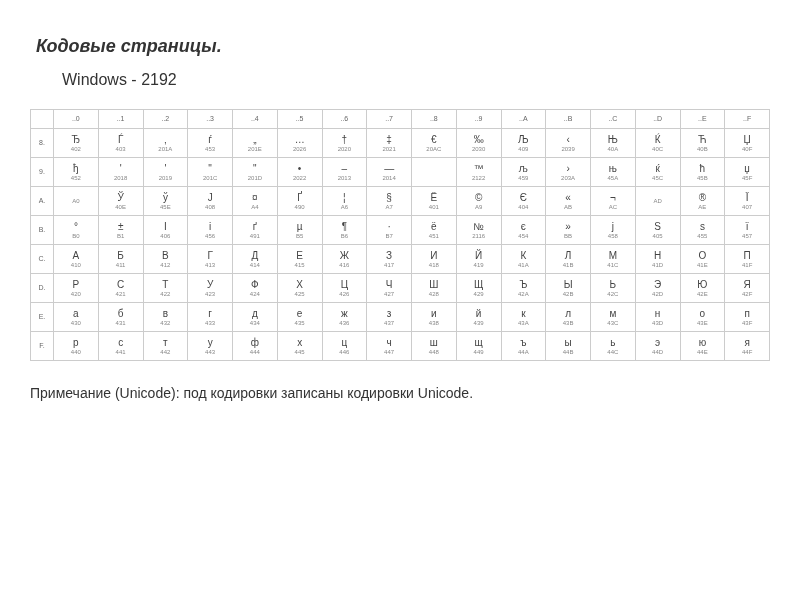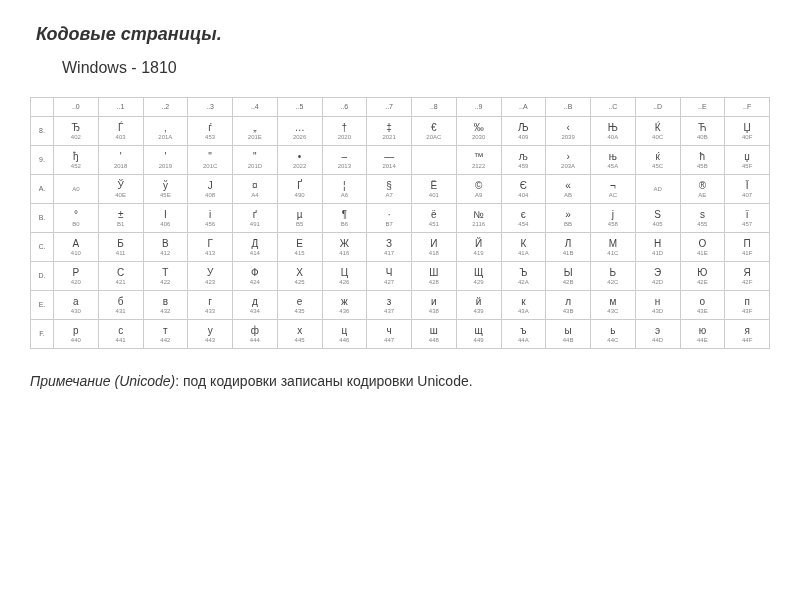--- a/index.html
+++ b/index.html
@@ -1,32 +1,32 @@
 <!DOCTYPE html>
 <html><head>
 <meta charset="utf-8">
 <style>
 body{margin:0;padding:0;font-family:Arial,sans-serif;background:#fff;color:#333;width:800px;height:600px}
 .wrap{padding:20px 30px}
-.title{font-style:italic;font-size:18px;margin:4px 0 14px 6px}
+.title{font-style:italic;font-size:18px;margin:16px 0 14px 6px}
 .subtitle{font-size:16px;margin:0 0 20px 32px}
 .note{font-size:14px;margin-top:24px}
-.note-em{font-style:italic}
+.note-em{}
 table{border-collapse:collapse;width:100%;font-size:7px;color:#666;table-layout:fixed}
 table td{border:1px solid #ccc;text-align:center;padding:2px 0;height:24px;vertical-align:middle;line-height:1.1}
 table td.rh{font-size:7px;width:22px}
 table tr.hdr td{height:14px}
 .ch{font-size:10px;color:#444;display:block}
 .cd{font-size:6px;color:#888;display:block;margin-top:1px}
 </style>
 </head>
 <body>
 <div class="wrap">
 <h1 class="title">Кодовые страницы.</h1>
-<div class="subtitle">Windows - 1810</div>
+<div class="subtitle">Windows - 2192</div>
 <table>
       <tbody id="tb">
         <tr class="hdr">
           <td class="rh"></td>
           <td>..0</td>
           <td>..1</td>
           <td>..2</td>
           <td>..3</td>
           <td>..4</td>
           <td>..5</td>

